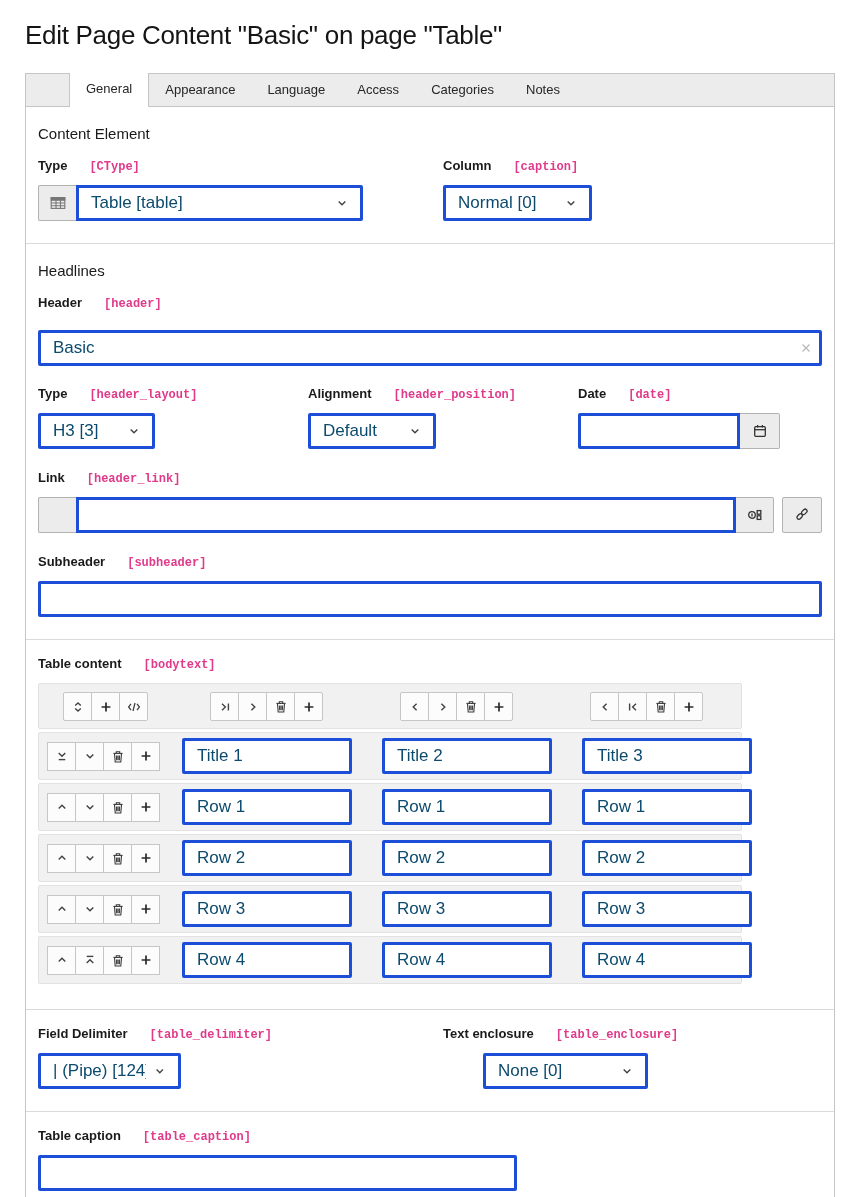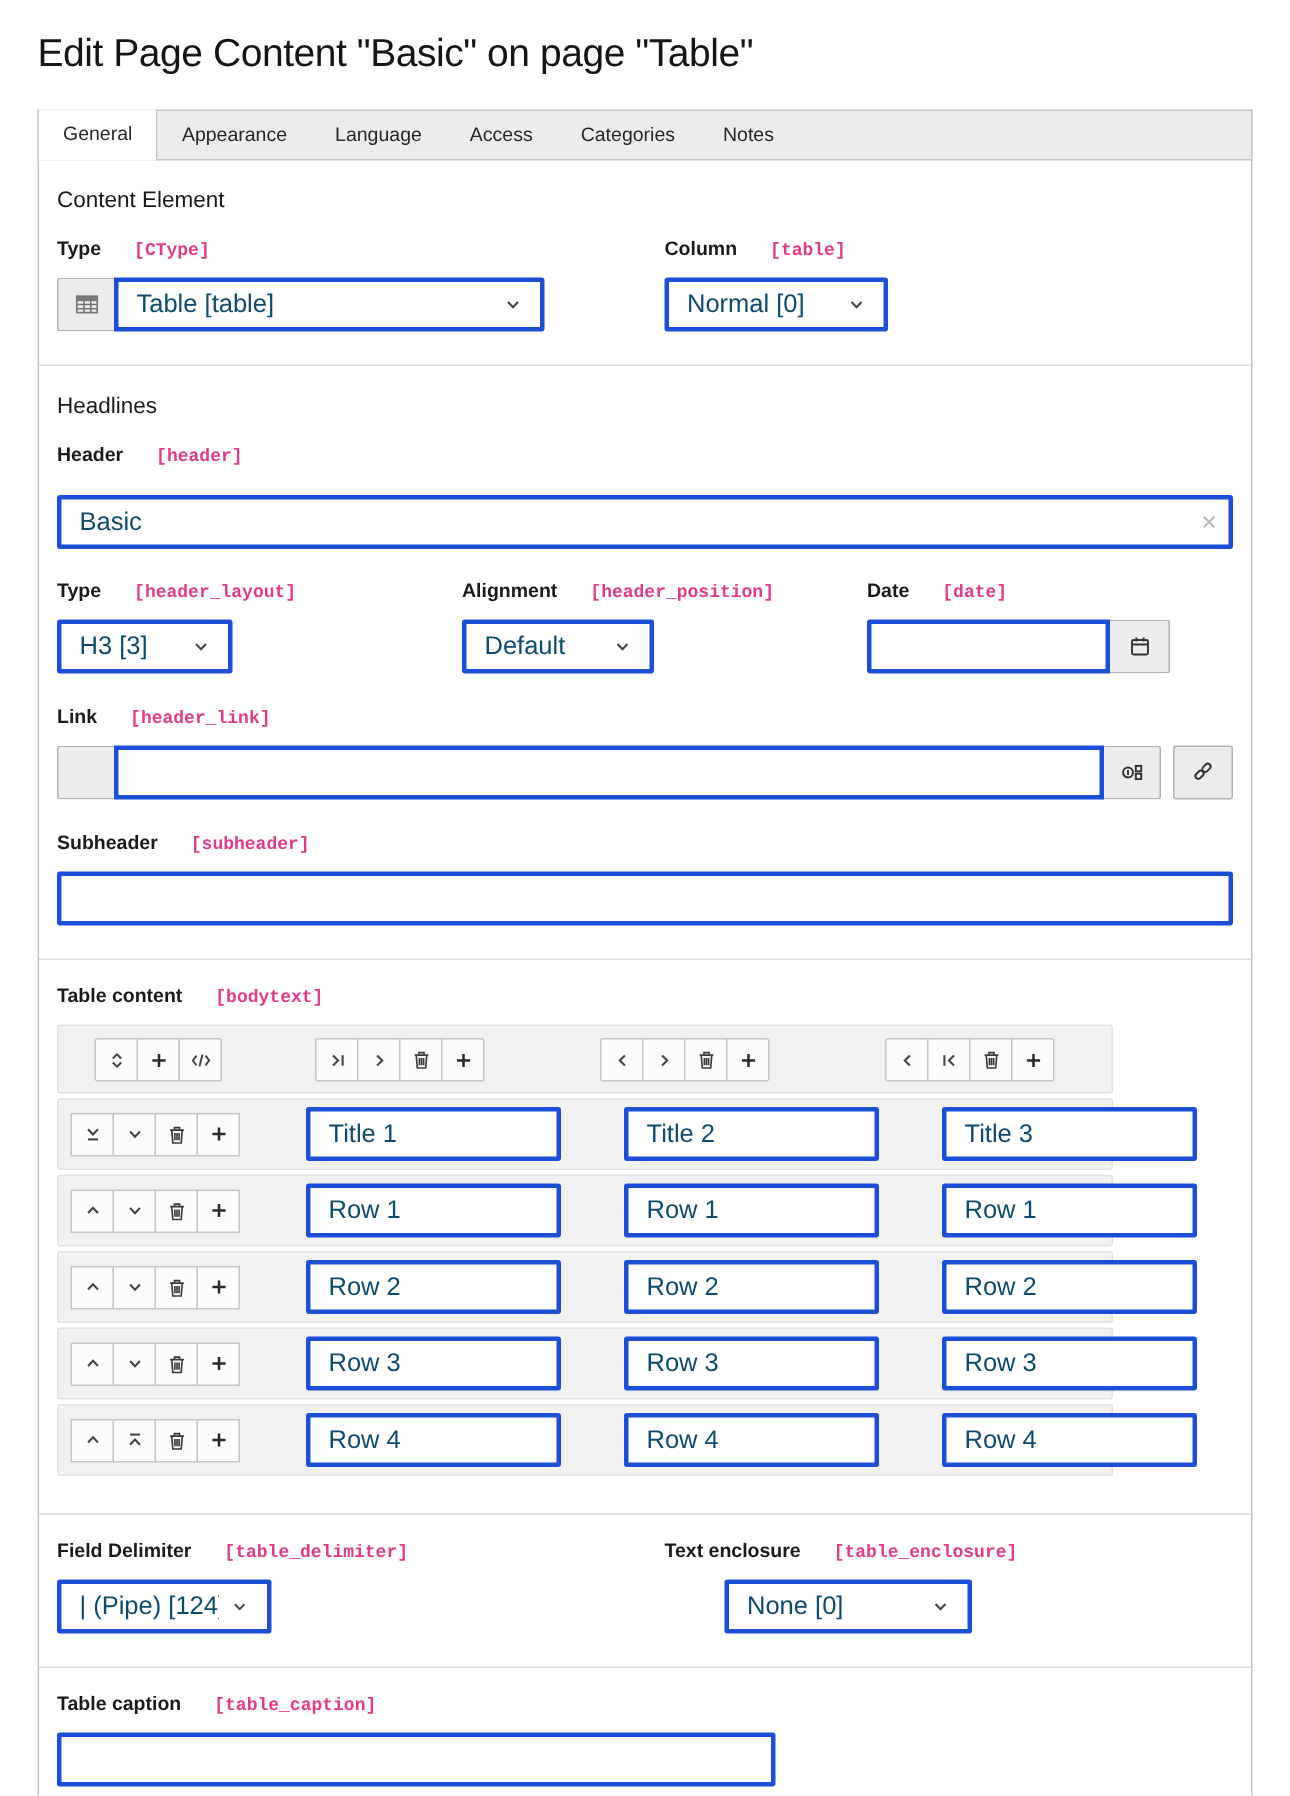--- a/index.html
+++ b/index.html
@@ -13,21 +13,21 @@
 
   h1.page-title {
     margin-top: 20px; font-size: 26px; font-weight: 400;
     color: #151515; letter-spacing: -0.3px;
   }
 
   
   .tabbar {
     margin-top: 22px; display: flex; align-items: flex-end;
     background: #ececec; border: 1px solid #c5c5c5; border-bottom: 0;
-    height: 33px; position: relative;
+    height: 33px; position: relative; padding-left: 44px;
   }
   .tab { height: 32px; line-height: 32px; padding: 0 16px; font-size: 13px; color: #262626; cursor: pointer; }
   .tab.active {
     background: #fff; border-left: 1px solid #c5c5c5; border-right: 1px solid #c5c5c5;
     margin-left: -1px; margin-bottom: -1px; height: 34px; line-height: 32px; z-index: 2; position: relative;
   }
 
   
   .panel { border: 1px solid #c5c5c5; background: #fff; position: relative; }
   .sec { padding: 16px 12px 22px; }
@@ -72,24 +72,24 @@
   .tw { width: 704px; margin-top: 6px; }
   .tw-strip { background: #f1f1f1; border: 1px solid #e2e2e2; border-radius: 2px; margin-bottom: 3px; }
   .tw-toolbar { height: 46px; position: relative; }
   .tw-group { display: flex; position: absolute; top: 8px; }
   .twbtn {
     width: 29px; height: 29px; background: #fcfcfc; border: 1px solid #c6c6c6;
     display: flex; align-items: center; justify-content: center; cursor: pointer; margin-left: -1px;
   }
   .tw-group .twbtn:first-child { margin-left: 0; border-radius: 2px 0 0 2px; }
   .tw-group .twbtn:last-child { border-radius: 0 2px 2px 0; }
-  .tw-row { height: 48px; display: flex; align-items: center; padding-left: 9px; gap: 22px; }
+  .tw-row { height: 48px; display: flex; align-items: center; padding-left: 9px; }
   .tw-rowctl { display: flex; flex: 0 0 116px; }
   .tw-cell { width: 170px; margin-left: 18px; }
-  .tw-cell ~ .tw-cell { margin-left: 20px; }
+  .tw-cell ~ .tw-cell { margin-left: 30px; }
   .tw-cell input { height: 36px; width: 170px; }
 
   
   .w-type-group { width: 325px; }
   .w-col { width: 149px; }
   .w-h3 { width: 117px; }
   .w-align { width: 128px; }
   .w-dategrp { width: 202px; }
   .w-dategrp .input { flex: 1 1 auto; border-radius: 2px 0 0 2px; }
   .w-dategrp .gbtn { width: 40px; flex: 0 0 40px; }
@@ -214,21 +214,21 @@
               <span class="selval">Table [table]</span>
               <svg width="12" height="12" viewBox="0 0 12 12">
                   <use href="#i-chev-down"></use>
                 </svg>
             </div>
           </div>
         </div>
         <div class="field-block">
           <div class="flabel">
             <span>Column</span>
-            <span class="ftag">[table]</span>
+            <span class="ftag">[caption]</span>
           </div>
           <div class="selectbox w-col">
             <span class="selval">Normal [0]</span>
             <svg width="12" height="12" viewBox="0 0 12 12">
                 <use href="#i-chev-down"></use>
               </svg>
           </div>
         </div>
       </div>
     </div>

